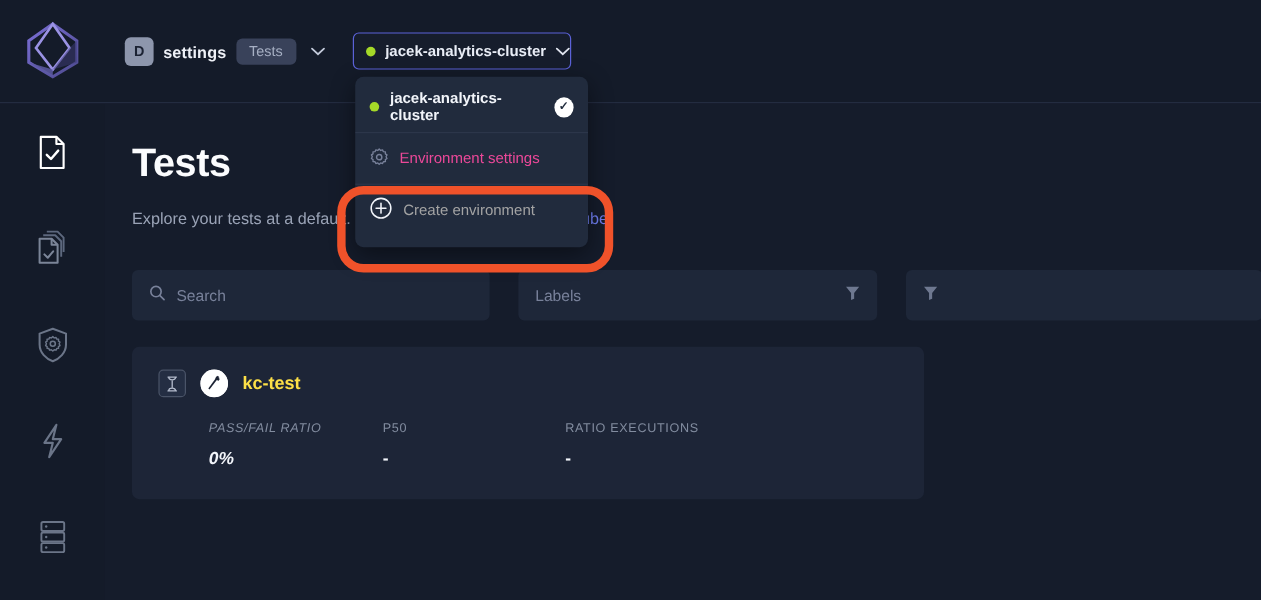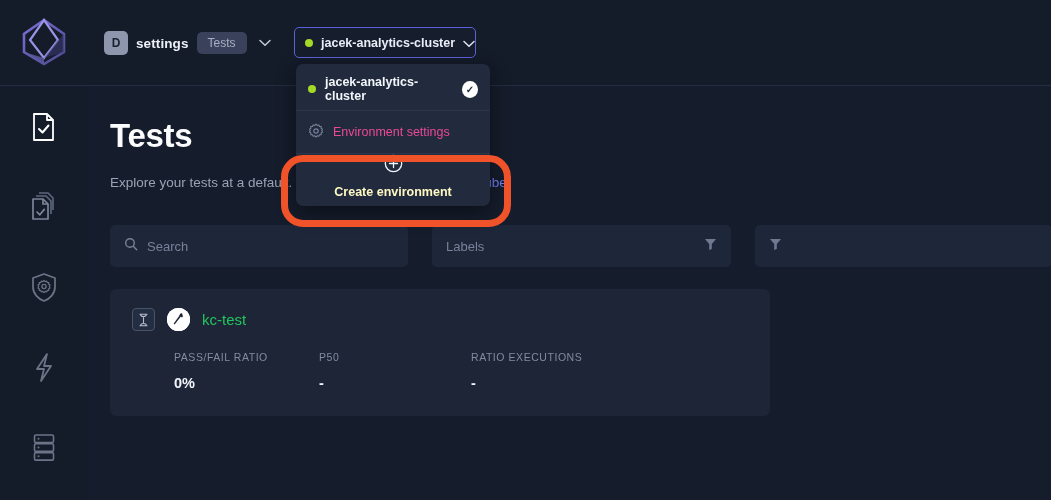--- a/index.html
+++ b/index.html
@@ -72,21 +72,21 @@
     font-size:12.5px;
   }
   .dd-item.selected { font-weight:bold; color:#f2f5fa; }
   .dd-check {
     margin-left:auto; width:17px; height:17px; border-radius:50%;
     background:#fff; color:#212b3d; font-size:10px;
     display:flex; align-items:center; justify-content:center; font-weight:bold;
   }
   .dd-sep { height:1px; background:#2c364a; margin:0; }
   .dd-item.muted { color:#ec4899; }
-  .dd-item.action { color:#fef9c3; font-weight:bold;flex-direction:column; }
+  .dd-item.action { color:#a3a3a3; font-weight:normal; }
   .gear, .plus { flex:0 0 auto; display:block; }
 
   
   #sidebar {
     position:absolute; left:0; top:87px; width:87px; height:413px;
     background:#141b29;
   }
   .side-item {
     width:87px; height:80px;
     display:flex; align-items:center; justify-content:center;
@@ -127,25 +127,25 @@
   .card-head { position:absolute; left:22px; top:19px; display:flex; align-items:center; gap:12px; }
   .hourglass-box {
     width:23px; height:23px; border:1px solid #4a5468; border-radius:4px;
     display:flex; align-items:center; justify-content:center;
     background:#242e43;
   }
   .k6-logo {
     width:23px; height:23px; border-radius:50%; background:#ffffff;
     display:flex; align-items:center; justify-content:center;
   }
-  .card-title { font-size:15px; font-weight:normal; color:#22c55e; }
+  .card-title { font-size:15px; font-weight:bold; color:#fde047; }
   .metrics { position:absolute; left:64px; top:62px; display:flex; }
   .metric-label { font-size:10.5px; color:#828c9f; letter-spacing:.55px; }
   .metric-value { font-size:14.5px; color:#f2f5fa; margin-top:12px; font-weight:bold;}
-  .m1 { width:145px; } .m2 { width:152px; } .m3 { width:180px; }
+  .m1 { width:145px;font-style:italic; } .m2 { width:152px; } .m3 { width:180px; }
 
   
   #annotation {
     position:absolute; left:281px; top:155px;
     width:230px; height:72px;
     border:7px solid #f0522a; border-radius:22px;
     z-index:9; pointer-events:none;
   }
 </style>
 </head>

